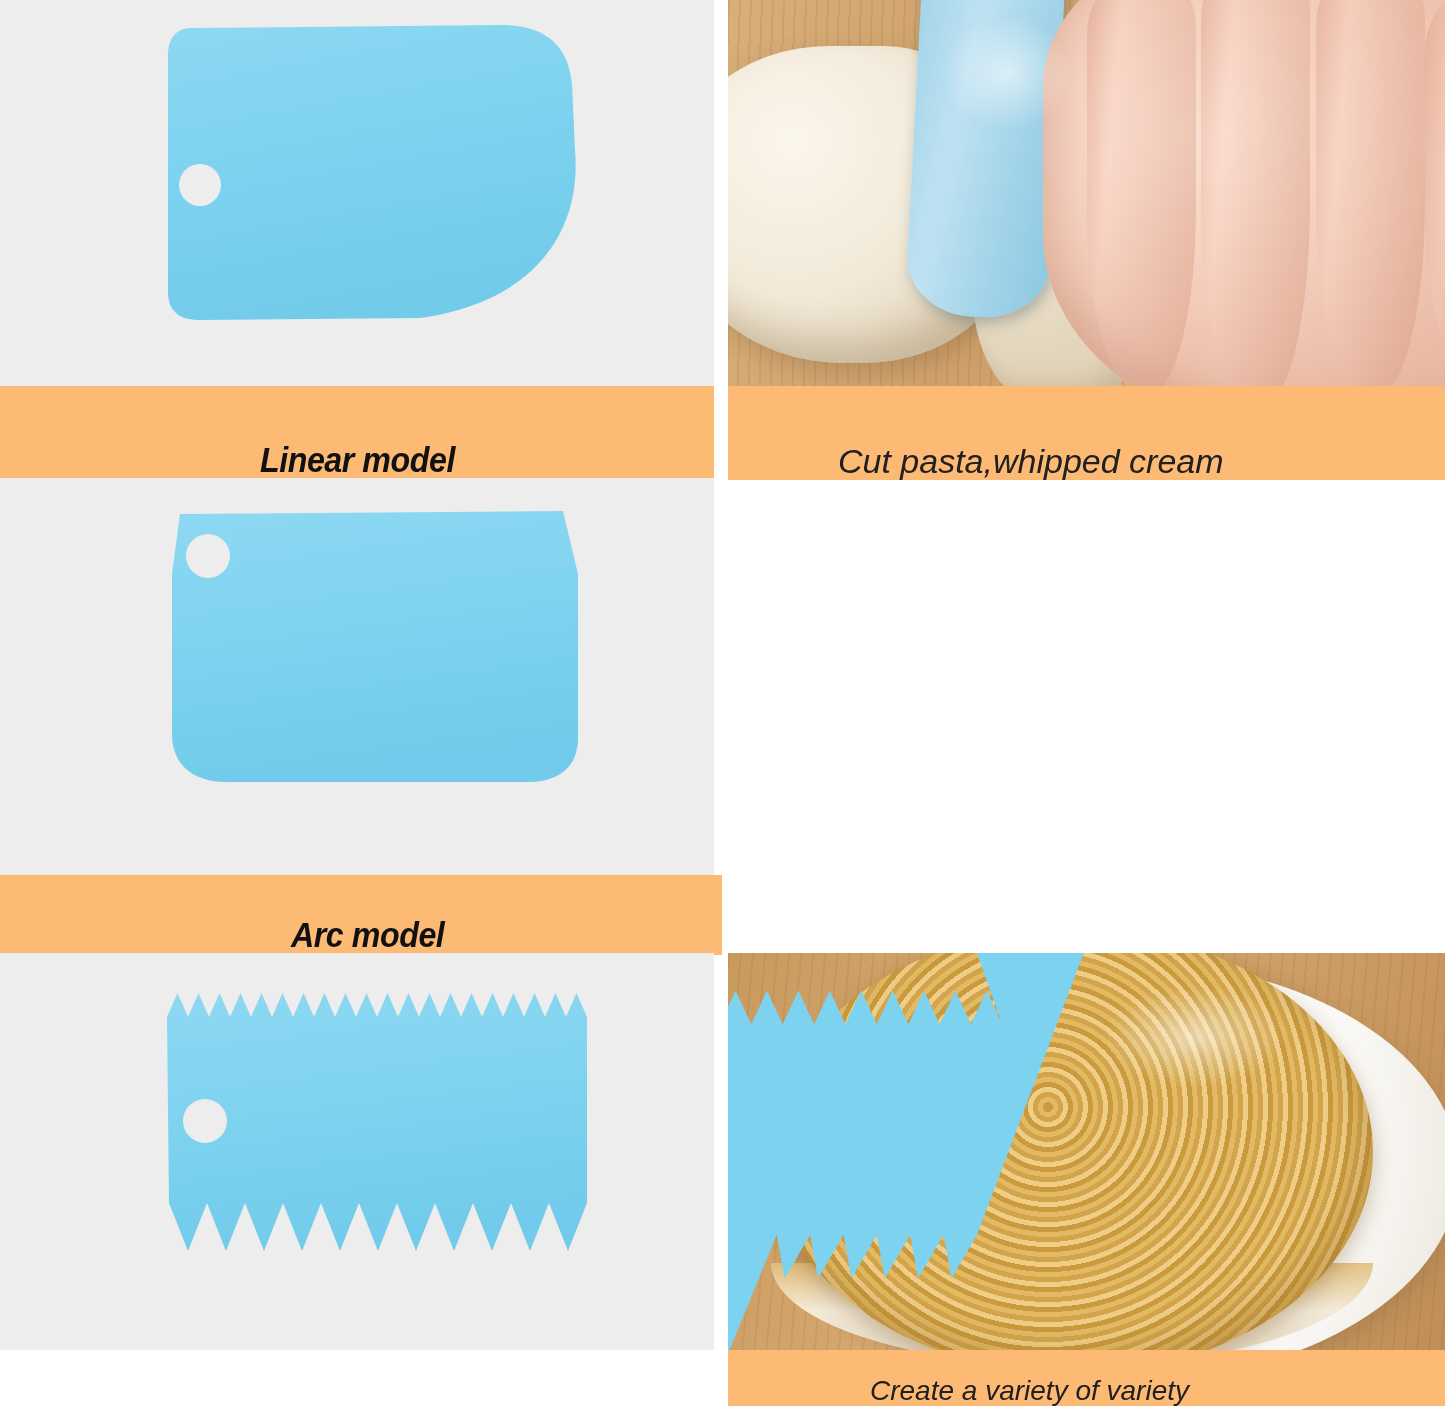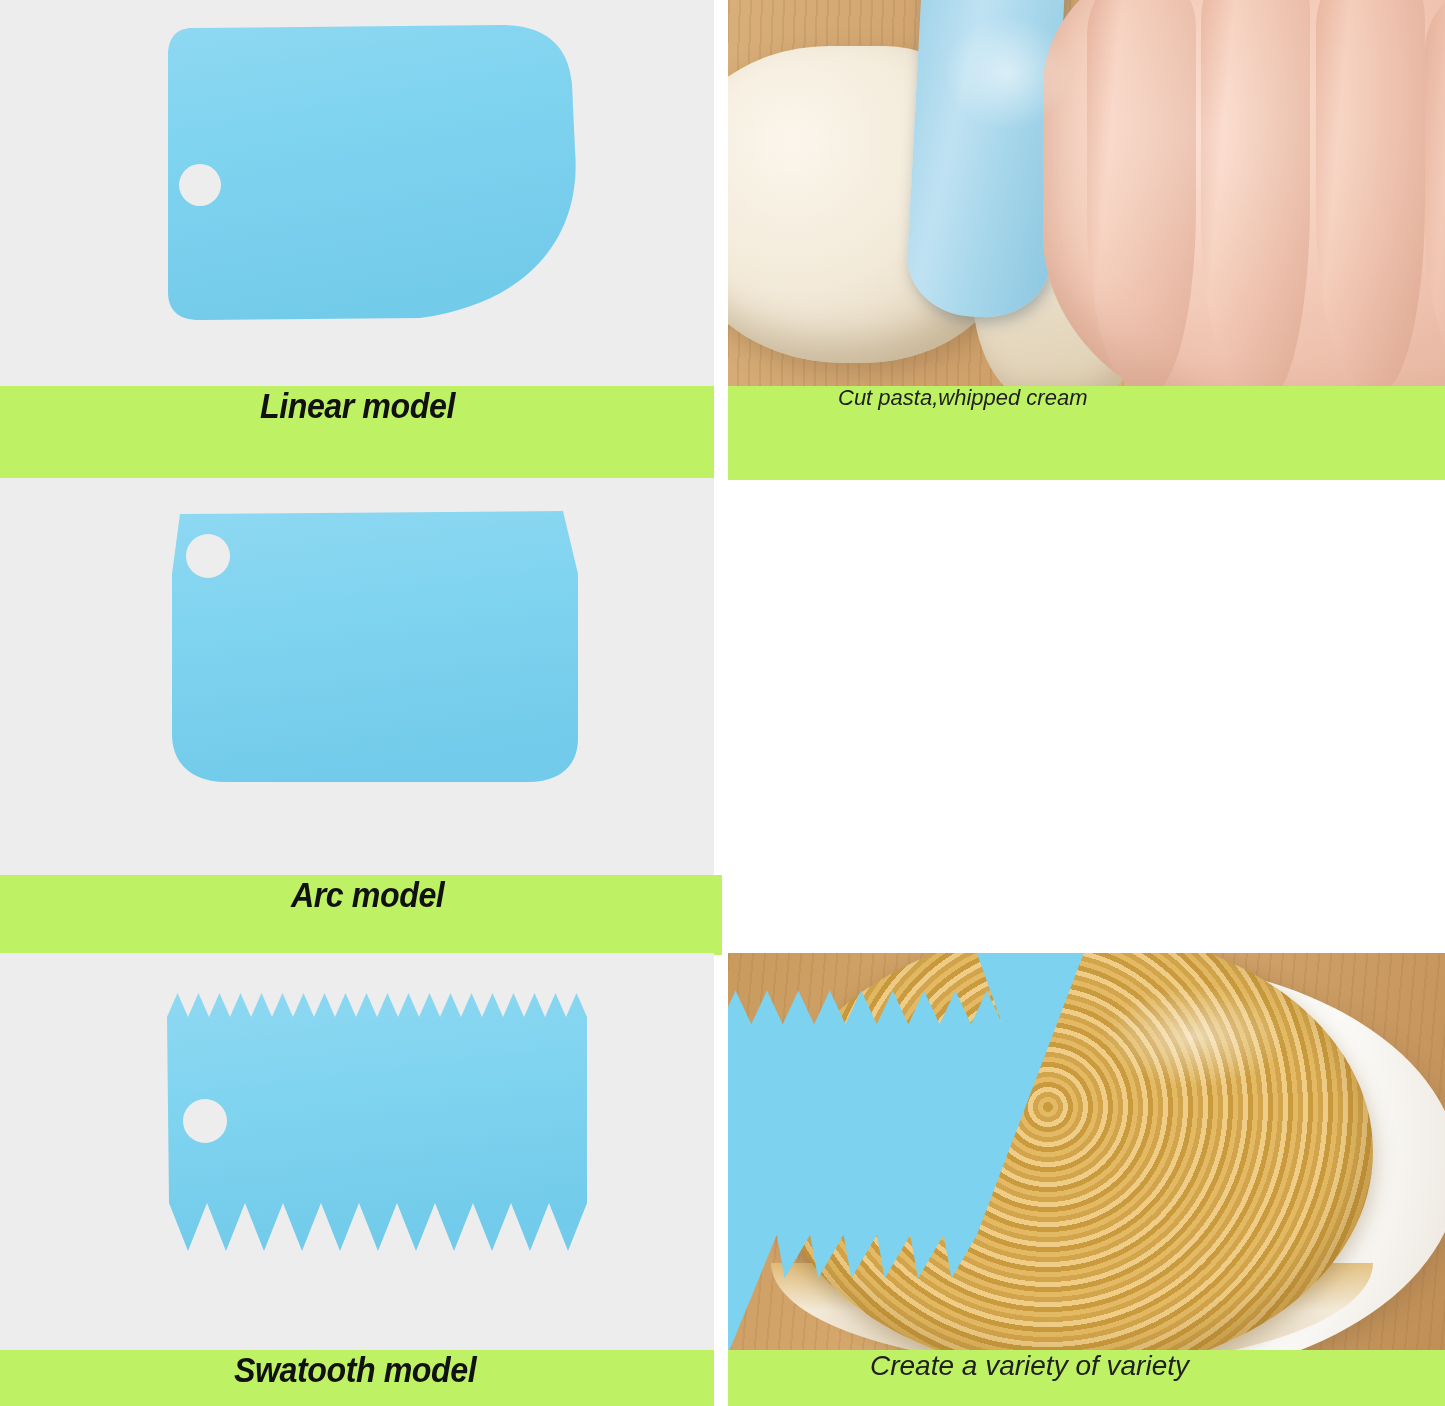--- a/index.html
+++ b/index.html
@@ -58,23 +58,23 @@
   }
 
   .r1 .panel, .r1 .panel-photo { height: 386px; }
   .r2 .panel, .r2 .panel-photo { height: 397px; }
   .r3 .panel, .r3 .panel-photo { height: 397px; }
 
   
   .caption-band {
     position: relative;
     width: 100%;
-    background: #bef264;
+    background: #fdba74;
     display: flex;
-    align-items: flex-start;
+    align-items: flex-end;
   }
   .r1 .caption-band { height: 94px; }
   .r2 .caption-band { height: 80px; padding-left: 8px; }
   .r3 .caption-band { height: 56px; }
 
   .label-model {
     font-family: "Liberation Sans", sans-serif;
     font-weight: bold;
     font-style: italic;
     font-size: 35px;
@@ -89,21 +89,21 @@
     display: flex;
     justify-content: center;
     padding-left: 18px;
     box-sizing: border-box;
   }
 
   .caption-desc {
     font-family: "Liberation Sans", sans-serif;
     font-style: italic;
     font-weight: 400;
-    font-size: 22px;
+    font-size: 34px;
     color: #202020;
     line-height: 1.12;
     transform: scaleX(0.93);
     transform-origin: left center;
     white-space: pre-line;
   }
   .caption-desc-wrap {
     width: 100%;
     box-sizing: border-box;
     padding-left: 110px;
@@ -391,25 +391,20 @@
               L 587 250
               l -19 48 l -19 -48 l -19 48 l -19 -48 l -19 48 l -19 -48
               l -19 48 l -19 -48 l -19 48 l -19 -48 l -19 48 l -19 -48
               l -19 48 l -19 -48 l -19 48 l -19 -48 l -19 48 l -19 -48
               l -19 48 l -19 -48 l -19 48 l -19 -48
               Z"></path>
             <circle cx="205" cy="168" r="22" fill="#ededed"></circle>
           </svg>
         </div>
       </div>
-      <div class="caption-band">
-        <div class="label-model-wrap">
-          <span class="label-model">Swatooth model</span>
-        </div>
-      </div>
     </div>
 
     <div class="cell-right">
       <div class="panel-photo">
         <div class="scene">
           <div class="wood-3"></div>
           <div class="plate"></div>
           <div class="cake-side"></div>
           <div class="cake"></div>
           <svg class="sawblade-overlay" viewBox="0 0 380 440" preserveAspectRatio="none">

